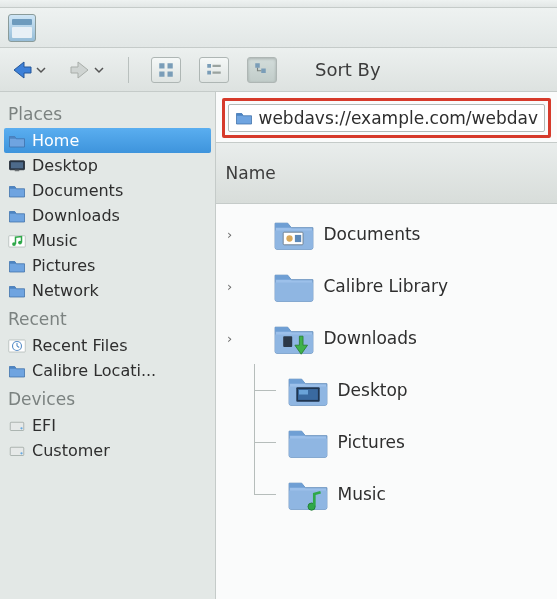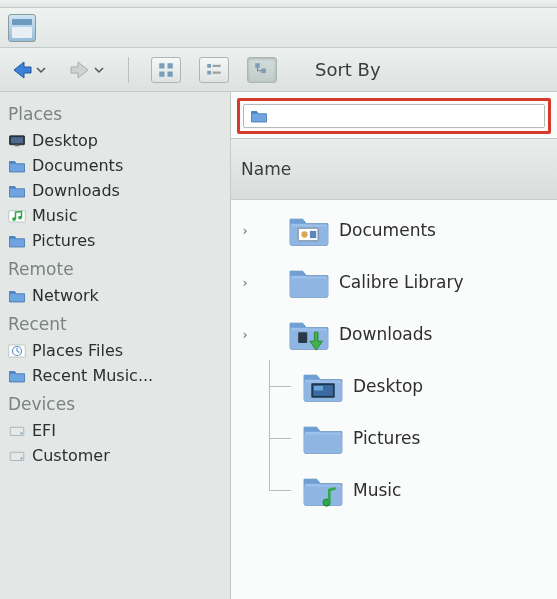--- a/index.html
+++ b/index.html
@@ -336,20 +336,26 @@
     <svg width="18" height="18">
         <use href="#sym-view-tree"></use>
       </svg>
   </span>
   <span class="sort-label">Sort By</span>
 </div>
 
 <div class="body-row">
   <div class="sidebar" id="sidebar">
       <div class="section-header">Places</div>
+      <div class="place-item selected">
+        <svg width="18" height="16" class="pi-icon">
+          <use href="#sym-folder-sm"></use>
+        </svg>
+        <span>Home</span>
+      </div>
       <div class="place-item">
         <svg width="18" height="16" class="pi-icon">
           <use href="#sym-monitor"></use>
         </svg>
         <span>Desktop</span>
       </div>
       <div class="place-item">
         <svg width="18" height="16" class="pi-icon">
           <use href="#sym-folder-sm"></use>
         </svg>
@@ -366,39 +372,38 @@
           <use href="#sym-music"></use>
         </svg>
         <span>Music</span>
       </div>
       <div class="place-item">
         <svg width="18" height="16" class="pi-icon">
           <use href="#sym-folder-sm"></use>
         </svg>
         <span>Pictures</span>
       </div>
-      <div class="section-header">Remote</div>
       <div class="place-item">
         <svg width="18" height="16" class="pi-icon">
           <use href="#sym-folder-sm"></use>
         </svg>
         <span>Network</span>
       </div>
       <div class="section-header">Recent</div>
       <div class="place-item">
         <svg width="18" height="16" class="pi-icon">
           <use href="#sym-clock"></use>
         </svg>
-        <span>Places Files</span>
-      </div>
-      <div class="place-item">
-        <svg width="18" height="16" class="pi-icon">
-          <use href="#sym-folder-sm"></use>
-        </svg>
-        <span>Recent Music...</span>
+        <span>Recent Files</span>
+      </div>
+      <div class="place-item">
+        <svg width="18" height="16" class="pi-icon">
+          <use href="#sym-folder-sm"></use>
+        </svg>
+        <span>Calibre Locati...</span>
       </div>
       <div class="section-header">Devices</div>
       <div class="place-item">
         <svg width="18" height="16" class="pi-icon">
           <use href="#sym-disk"></use>
         </svg>
         <span>EFI</span>
       </div>
       <div class="place-item">
         <svg width="18" height="16" class="pi-icon">
@@ -407,20 +412,21 @@
         <span>Customer</span>
       </div>
     </div>
 
   <div class="main">
     <div class="address-wrap">
       <div class="address">
         <svg width="18" height="16" class="pi-icon">
             <use href="#sym-folder-sm"></use>
           </svg>
+        <span>webdavs://example.com/webdav</span>
       </div>
     </div>
     <div class="col-header">Name</div>
     <div class="tree" id="tree">
         <div class="tree-row">
           <div class="tree-expand">›</div>
           <div style="width: 18px;"></div>
           <svg width="44" height="36" viewBox="0 0 48 40" class="folder-icon">
             <use href="#sym-folder-lg"></use>
             <use href="#sym-ov-docs"></use>

